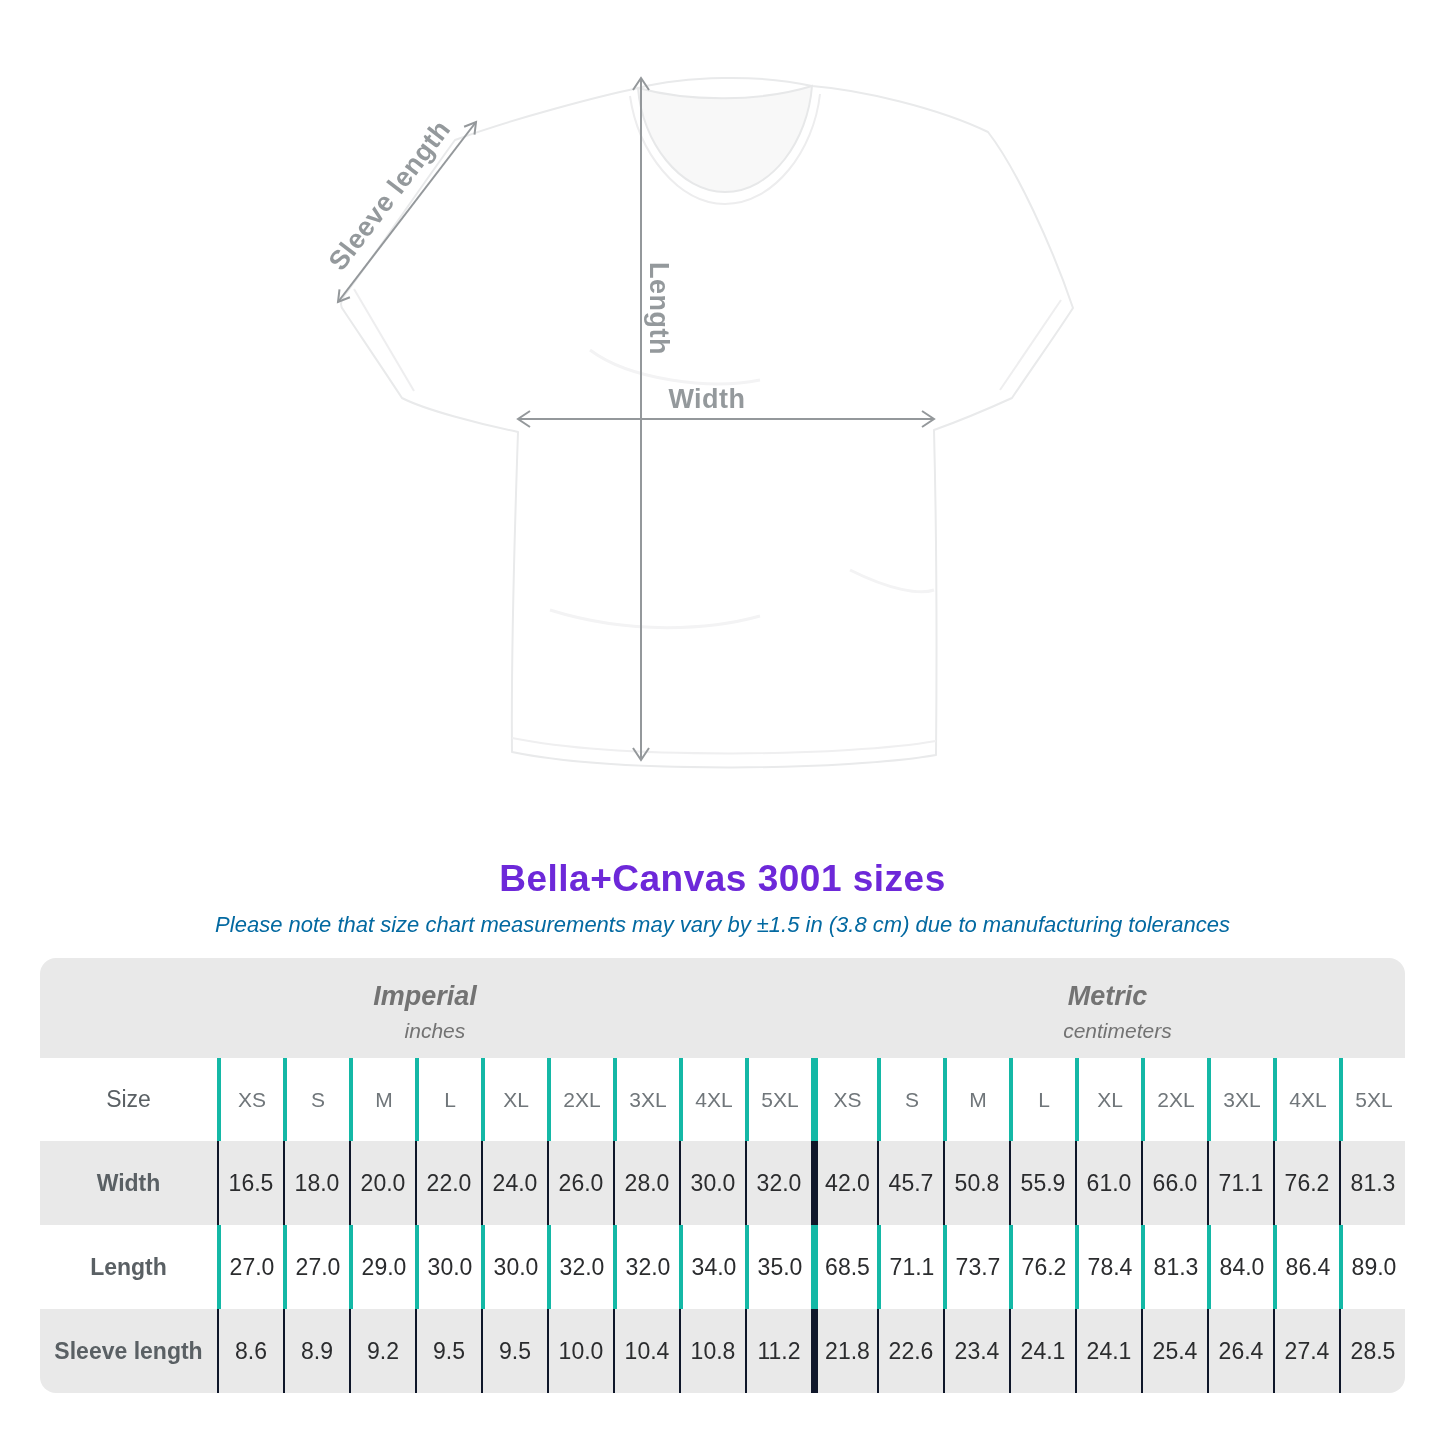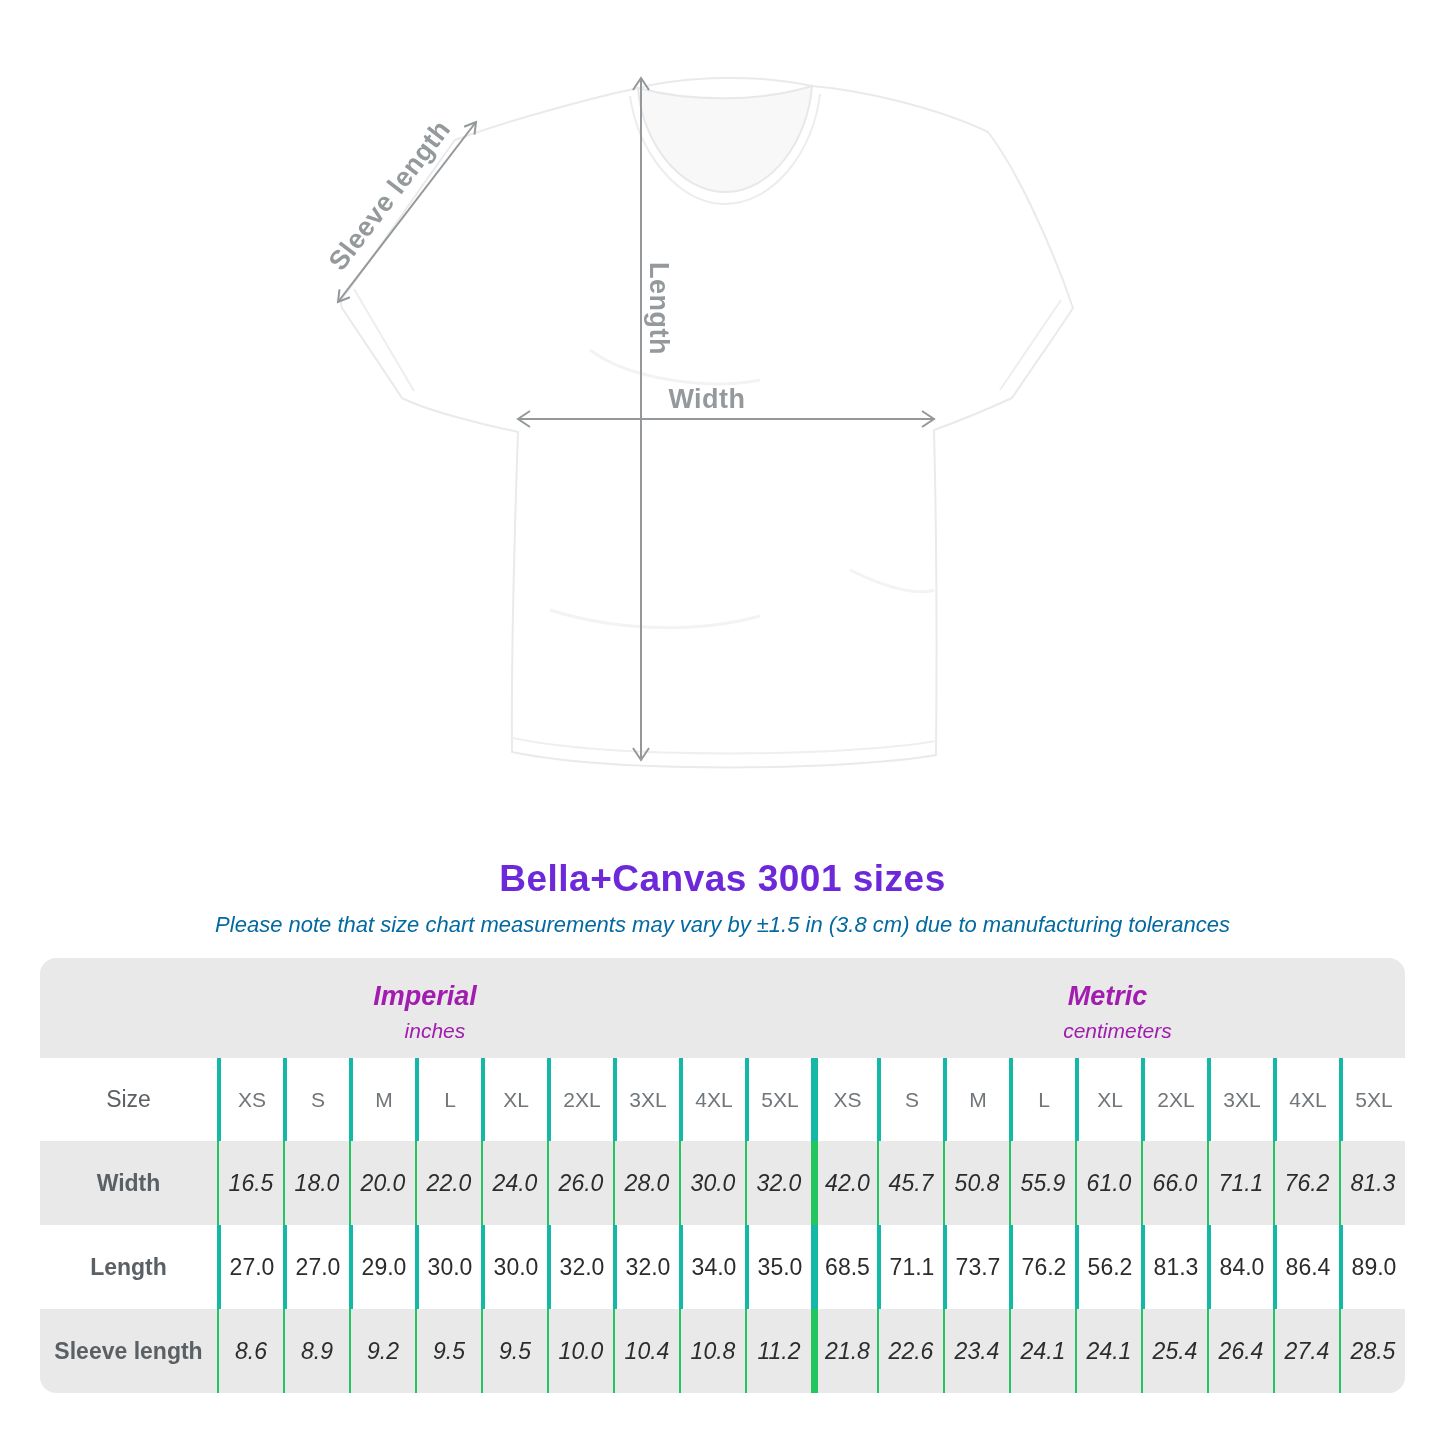--- a/index.html
+++ b/index.html
@@ -49,21 +49,21 @@
     width:1365px;
     margin:20px auto 0;
     border-radius:16px;
     overflow:hidden;
   }
   .band { display:flex; height:100px; background:#e9e9e9; }
   .band .section {
     display:flex; flex-direction:column;
     align-items:center; justify-content:center;
     padding-top:8px; gap:7px;
-    color:#a21caf;
+    color:#737373;
   }
   .band .section.imperial { flex:0 0 56.4%; }
   .band .section.metric   { flex:1; }
   .section-title { font-size:27px; font-weight:bold; font-style:italic; }
   .section-sub   { font-size:21px; font-style:italic;margin-left:20px; }
 
   .trow {
     display:grid;
     grid-template-columns:177px repeat(18,1fr);
     height:84px;
@@ -80,21 +80,21 @@
   .cell.label {
     font-weight:bold;
     color:#5a6064;
   }
   .trow.head .cell { font-weight:normal; font-size:21px; color:#70767a; }
   .trow.head .cell.label { font-size:23px; color:#5a6064; }
 
   
   .trow.head .cell + .cell,
   .trow.white .cell + .cell { border-left:4px solid #14b8a6; }
-  .trow.gray .cell + .cell  { border-left:2px solid #22c55e;font-style:italic; }
+  .trow.gray .cell + .cell  { border-left:2px solid #0f172a; }
   .trow .cell.metric-start  { border-left-width:7px !important; }
 </style>
 </head>
 <body>
 
 <div class="page">
 
   <div class="figure">
     <svg width="810" height="760" viewBox="0 0 810 760">
 
@@ -216,21 +216,21 @@
           <div class="cell">30.0</div>
           <div class="cell">30.0</div>
           <div class="cell">32.0</div>
           <div class="cell">32.0</div>
           <div class="cell">34.0</div>
           <div class="cell">35.0</div>
           <div class="cell metric-start">68.5</div>
           <div class="cell">71.1</div>
           <div class="cell">73.7</div>
           <div class="cell">76.2</div>
-          <div class="cell">56.2</div>
+          <div class="cell">78.4</div>
           <div class="cell">81.3</div>
           <div class="cell">84.0</div>
           <div class="cell">86.4</div>
           <div class="cell">89.0</div>
         </div>
         <div class="trow gray">
           <div class="cell label">Sleeve length</div>
           <div class="cell">8.6</div>
           <div class="cell">8.9</div>
           <div class="cell">9.2</div>

